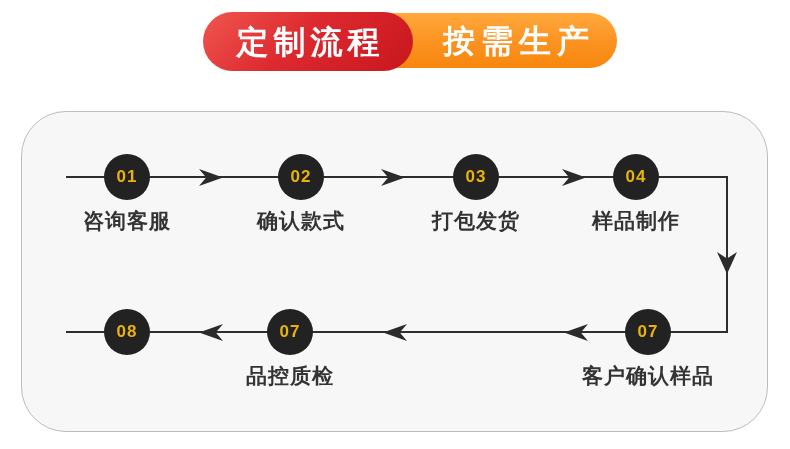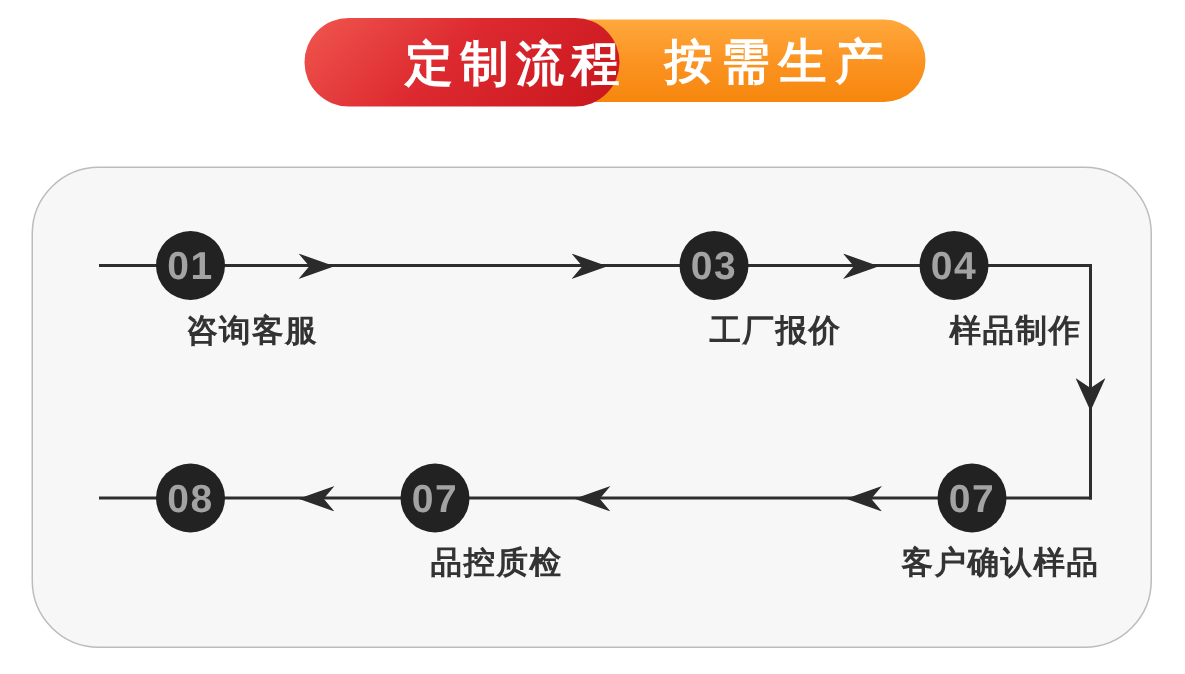--- a/index.html
+++ b/index.html
@@ -17,21 +17,21 @@
     padding-right:28px;box-sizing:border-box;
   }
   .banner-orange .tab-text{
     color:#ffffff;font-size:32px;font-weight:bold;letter-spacing:6px;line-height:1;
     margin-right:-6px;
   }
   .banner-red{
     position:absolute;left:203px;top:12px;width:210px;height:59px;
     border-radius:30px;
     background:linear-gradient(135deg,#f0564f 0%,#dd2a30 45%,#c8161d 100%);
-    display:flex;align-items:center;justify-content:flex-end;
+    display:flex;align-items:center;justify-content:center;
   }
   .banner-red .tab-text{
     color:#ffffff;font-size:32px;font-weight:bold;letter-spacing:5px;line-height:1;
     margin-right:-5px;
   }
 
   
   .card{
     position:absolute;left:21px;top:111px;width:747px;height:321px;
     box-sizing:border-box;background:#f7f7f7;border:1px solid #bcbcbc;border-radius:45px;
@@ -47,26 +47,26 @@
   .arrow.left {clip-path:polygon(100% 0,0 50%,100% 100%,70% 50%);}
   .arrow.down {width:20px;height:22px;clip-path:polygon(0 0,50% 100%,100% 0,50% 30%);}
 
   .ar1{left:199px;top:169px;} .ar2{left:381px;top:169px;} .ar3{left:562px;top:169px;}
   .al1{left:564px;top:324px;} .al2{left:383px;top:324px;} .al3{left:199px;top:324px;}
   .ad1{left:717px;top:252px;}
 
   .node{position:absolute;width:170px;text-align:center;}
   .node .circle{
     width:46px;height:46px;border-radius:50%;background:#222222;margin:0 auto;
-    color:#a3a3a3;font-size:26px;font-weight:bold;line-height:46px;text-align:center;
+    color:#eab308;font-size:17px;font-weight:bold;line-height:46px;text-align:center;
     letter-spacing:1px;
   }
   .node .label{
     margin-top:9px;color:#333333;font-size:21px;font-weight:bold;line-height:24px;
-    letter-spacing:1px;white-space:nowrap;text-align:right;
+    letter-spacing:1px;white-space:nowrap;
   }
   
   .p1{left:42px; top:154px;} .p2{left:216px;top:154px;}
   .p3{left:391px;top:154px;} .p4{left:551px;top:154px;}
   
   .p5{left:563px;top:309px;} .p6{left:380px;top:309px;}
   .p7{left:205px;top:309px;} .p8{left:42px; top:309px;}
 </style>
 </head>
 <body>
@@ -91,23 +91,27 @@
   <div class="arrow right ar3"></div>
   <div class="arrow down  ad1"></div>
   <div class="arrow left  al1"></div>
   <div class="arrow left  al2"></div>
   <div class="arrow left  al3"></div>
 
   <div class="node p1">
     <div class="circle">01</div>
     <div class="label">咨询客服</div>
   </div>
+  <div class="node p2">
+    <div class="circle">02</div>
+    <div class="label">确认款式</div>
+  </div>
   <div class="node p3">
     <div class="circle">03</div>
-    <div class="label">工厂报价</div>
+    <div class="label">打包发货</div>
   </div>
   <div class="node p4">
     <div class="circle">04</div>
     <div class="label">样品制作</div>
   </div>
 
   <div class="node p5">
     <div class="circle">07</div>
     <div class="label">客户确认样品</div>
   </div>

